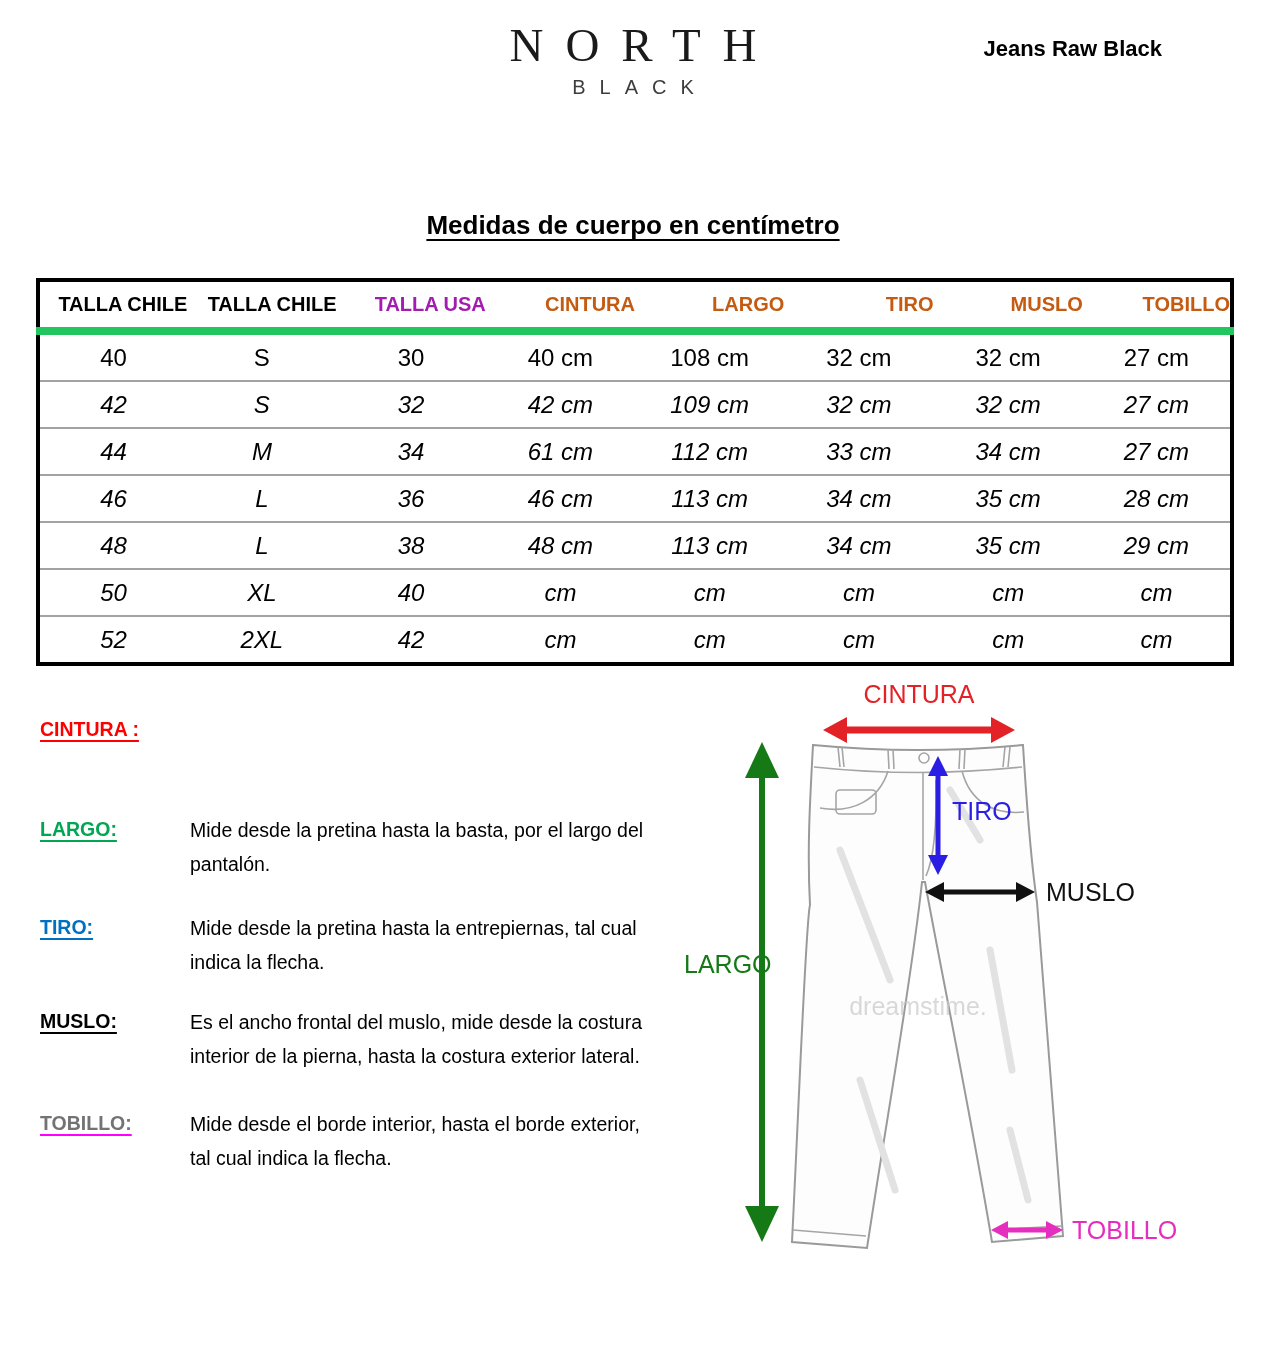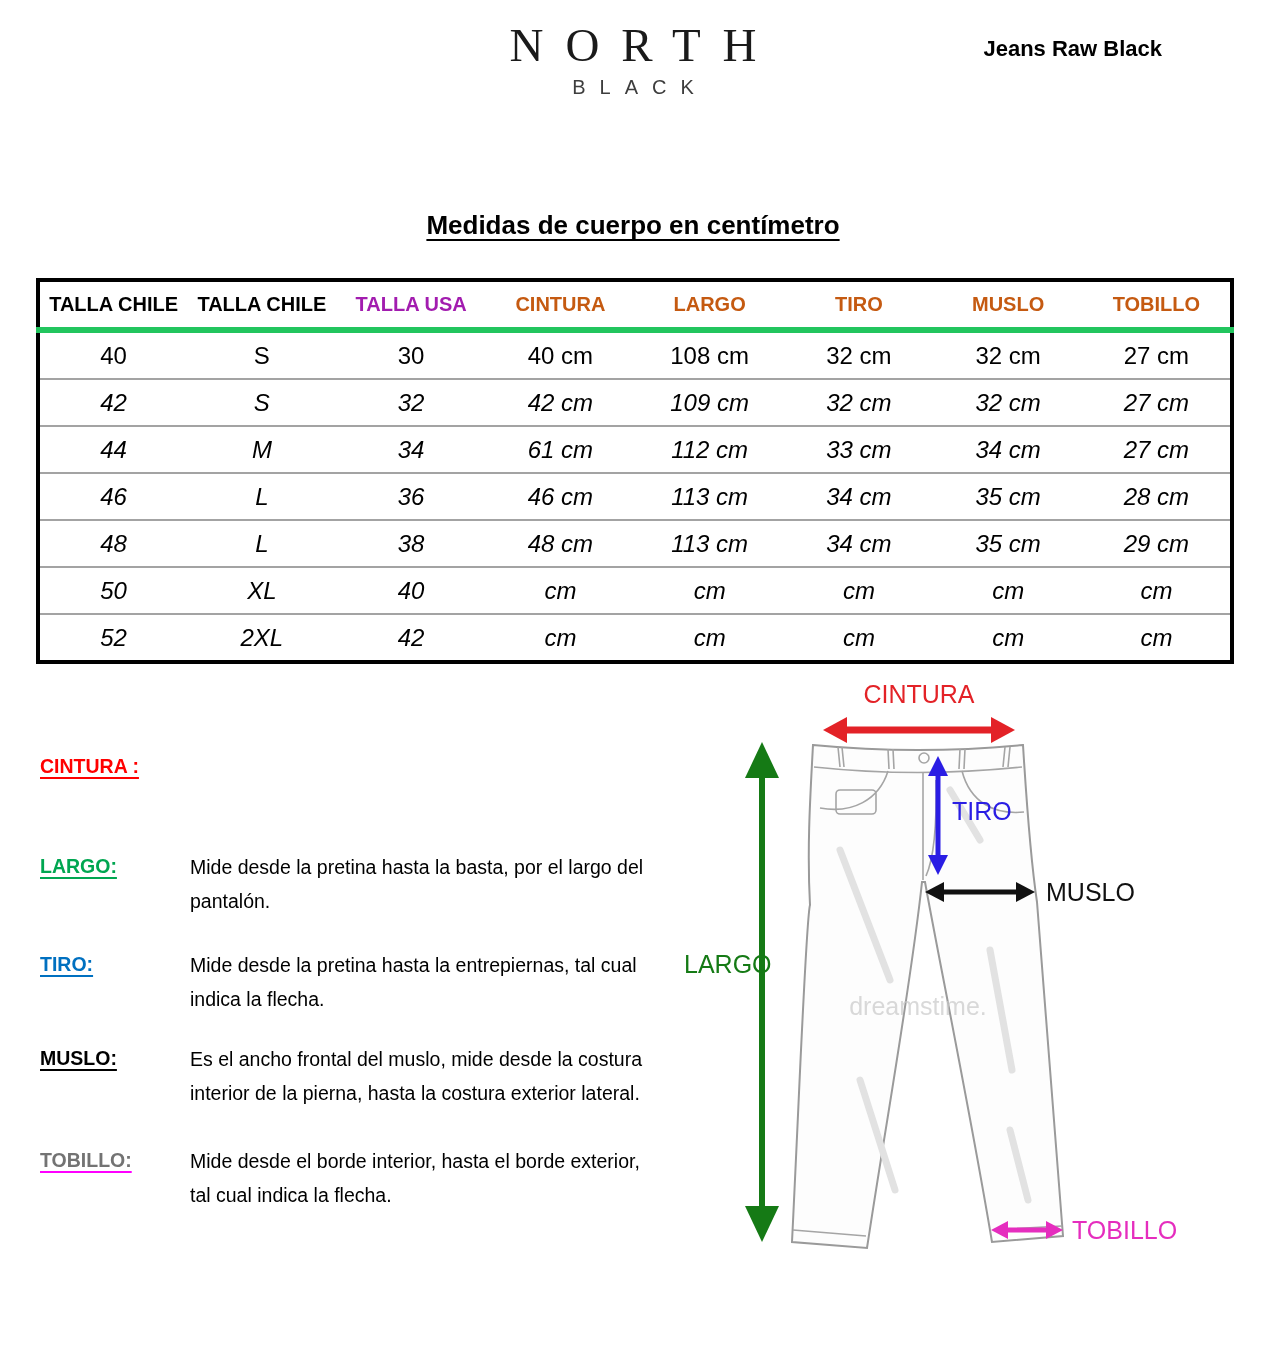--- a/index.html
+++ b/index.html
@@ -15,28 +15,28 @@
   .product-name{position:absolute;top:36px;right:104px;font-size:22px;font-weight:bold;margin-left:23px;}
 
   
   .doc-title{position:absolute;top:170px;left:0;width:1266px;text-align:center;
              font-size:26px;font-weight:bold;text-decoration:underline;
              text-underline-offset:5px;text-decoration-thickness:2px;margin-top:40px;}
 
   
   .size-table{position:absolute;left:36px;top:278px;width:1194px;border-collapse:collapse;
               table-layout:fixed;border:4px solid #000;}
-  .size-table th{height:45px;font-size:20px;font-weight:bold;text-align:center;
-                 border-bottom:6px solid #22c55e;padding:0;}
+  .size-table th{height:45px;font-size:20px;font-weight:bold;text-align:right;
+                 border-bottom:8px solid #22c55e;padding:0;}
   .size-table td{height:45px;font-size:24px;text-align:center;padding:0;}
   .size-table tbody tr + tr td{border-top:2px solid #a3a3a3;font-style:italic;}
 
   
   .definitions{position:absolute;left:40px;top:0;width:620px;height:1370px;}
-  .def-row{position:absolute;left:0;width:620px;display:flex;margin-top:37px;}
+  .def-row{position:absolute;left:0;width:620px;display:flex;}
   .def-term{width:150px;flex:0 0 150px;font-size:19.5px;font-weight:bold;
             text-decoration:underline;text-underline-offset:4px;text-decoration-thickness:2px;}
   .def-text{width:455px;font-size:19.5px;line-height:33.5px;margin-top:-4px;}
 
   
   .diagram{position:absolute;left:660px;top:650px;}
   .diagram text{font-family:"Liberation Sans", sans-serif;font-size:25px;}
   .sketch{stroke:#9a9a9a;fill:#fdfdfd;stroke-width:2;}
   .sketch-line{stroke:#a5a5a5;fill:none;stroke-width:1.6;}
   .shade{stroke:#e2e2e2;fill:none;stroke-width:7;stroke-linecap:round;}

